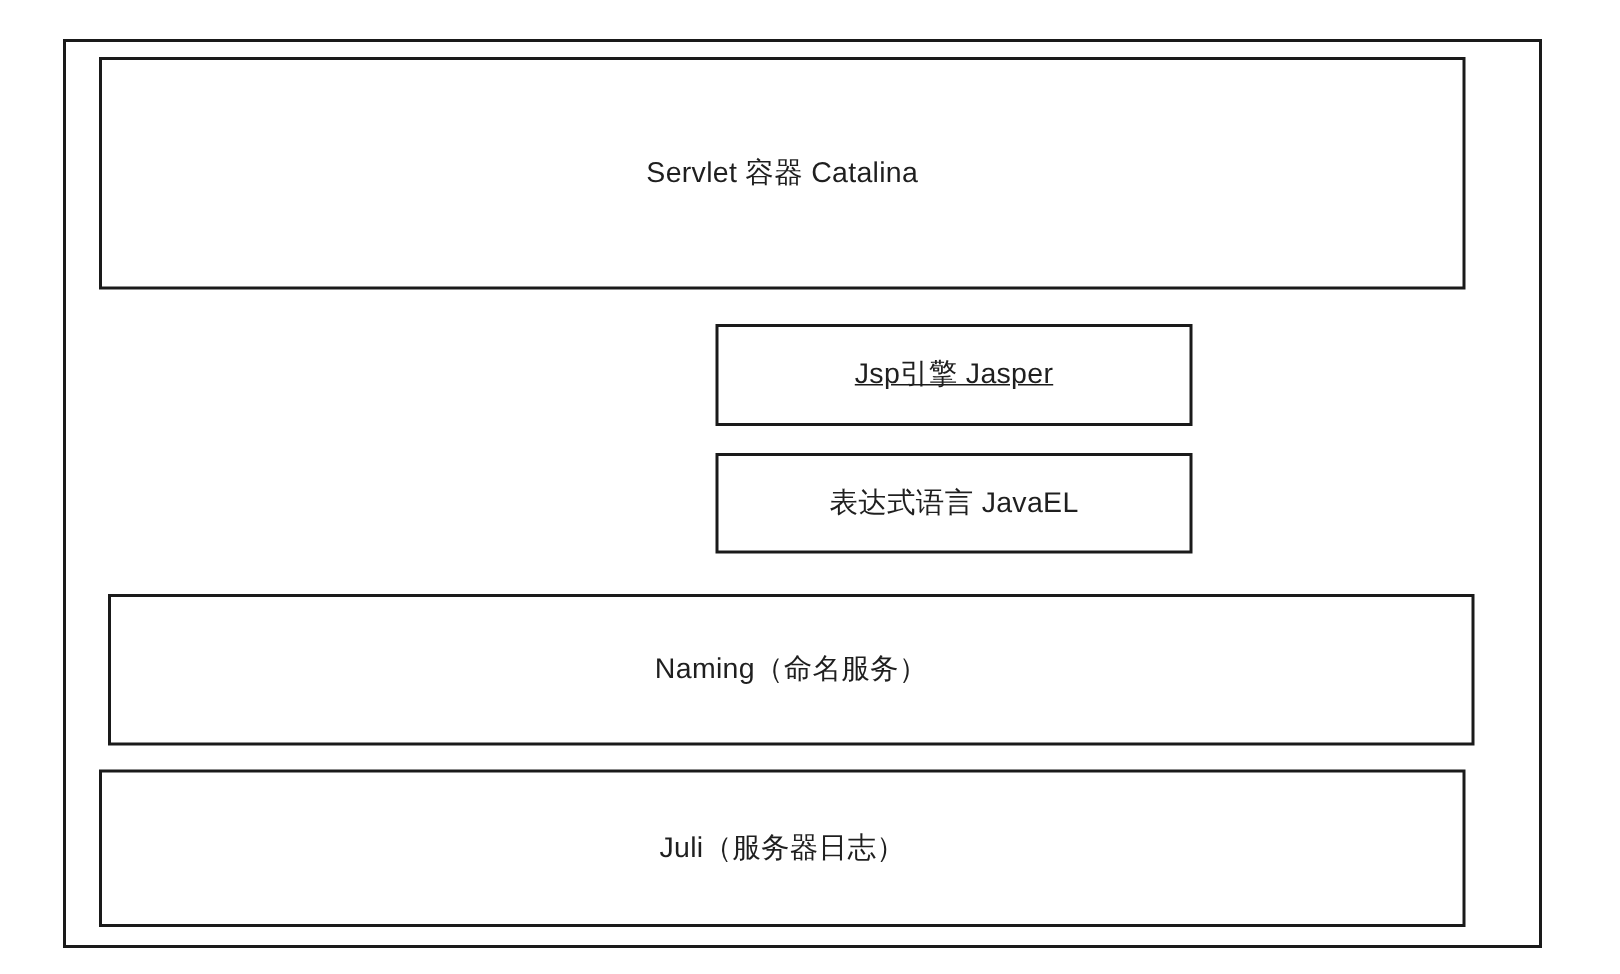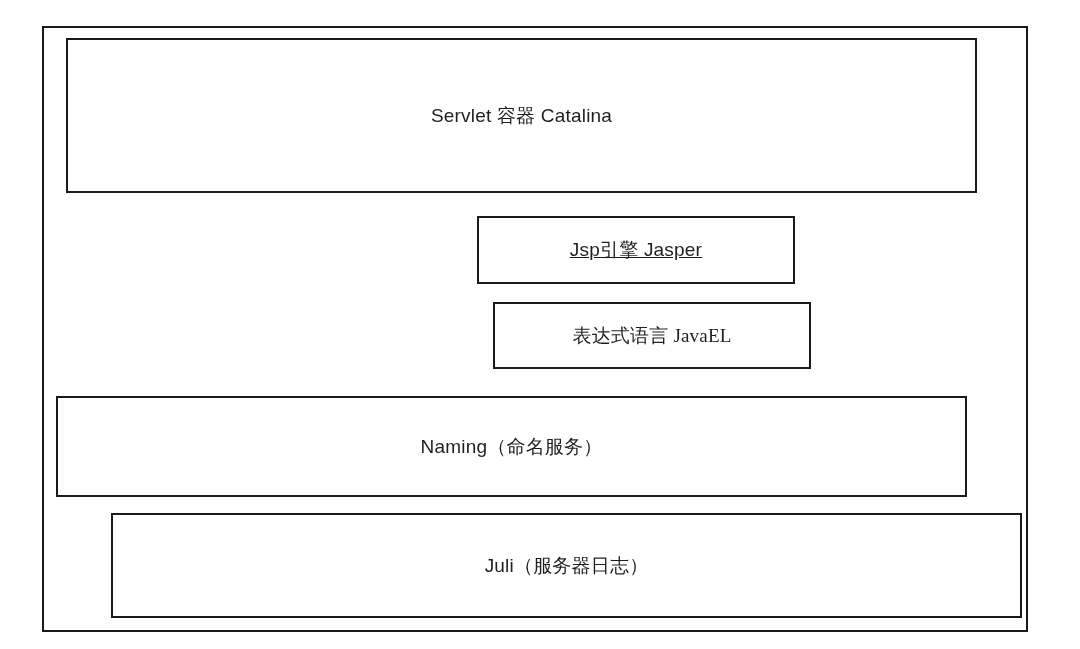--- a/index.html
+++ b/index.html
@@ -72,41 +72,39 @@
 
   .box-jasper {
     left: 433px;
     top: 188px;
     width: 318px;
     height: 68px;
     text-decoration: underline;
   }
 
   .box-javael {
-    left: 449px;
+    left: 433px;
     top: 274px;
     width: 318px;
     height: 67px;
-    font-family: Liberation Serif, serif;
   }
 
   .box-naming {
-    left: 12px;
+    left: 28px;
     top: 368px;
     width: 911px;
     height: 101px;
     justify-content: center;
   }
 
   .box-juli {
     left: 22px;
     top: 485px;
     width: 911px;
     height: 105px;
-    margin-left: 45px;
   }
 </style>
 </head>
 <body>
 
 <div id="diagram-canvas">
 
   <div class="outer-frame">
 
     <div class="node-box box-catalina">

